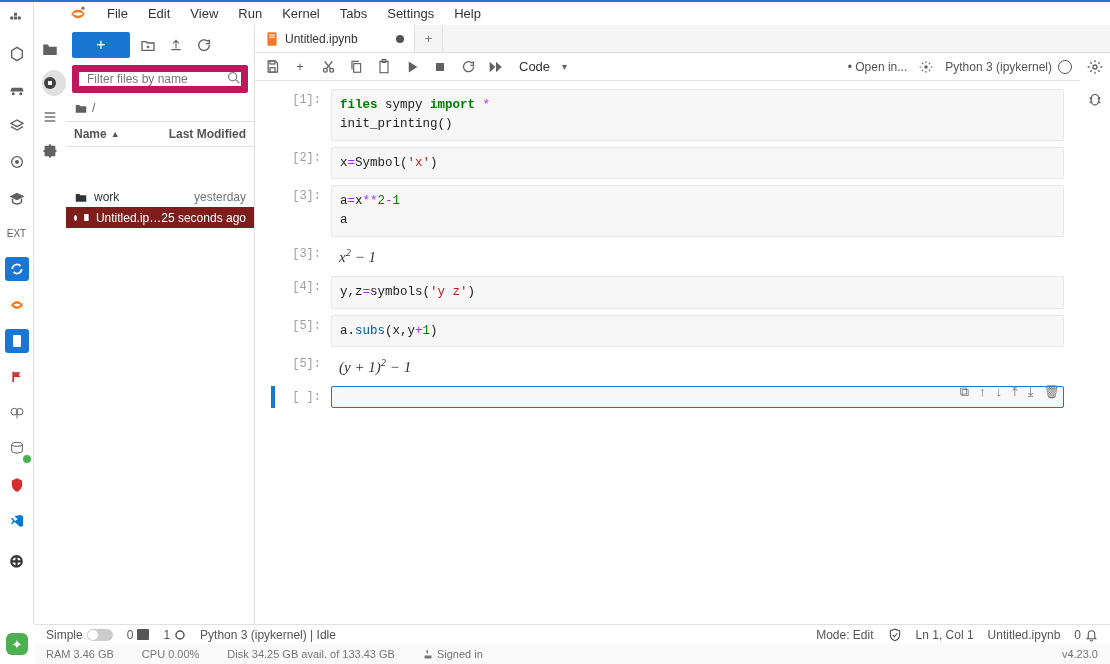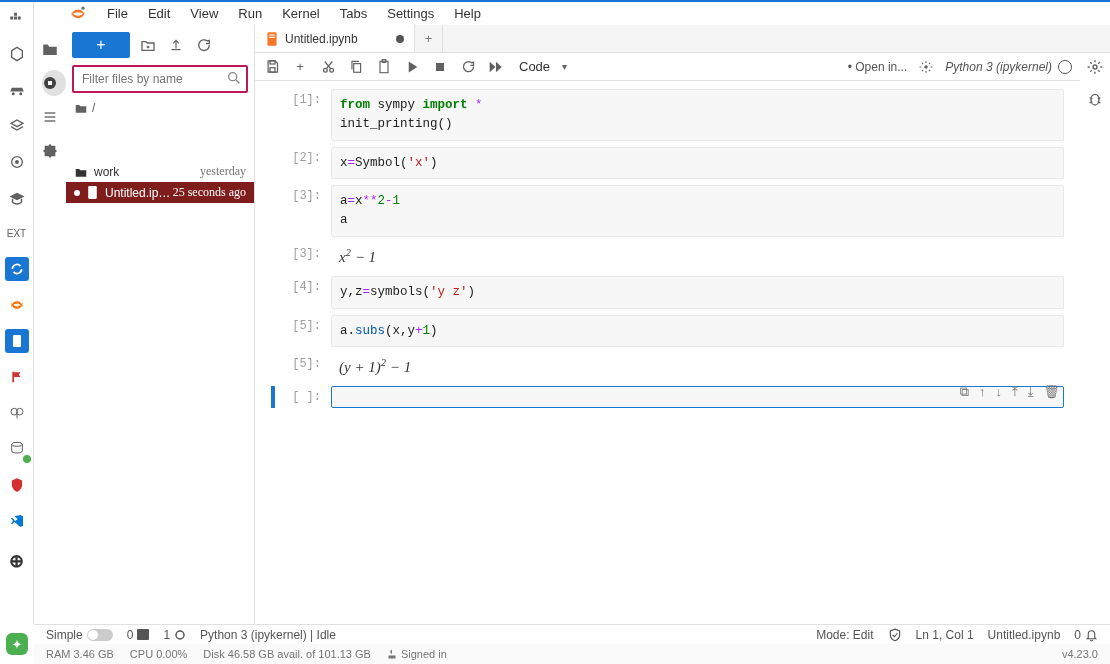--- a/index.html
+++ b/index.html
@@ -27,49 +27,49 @@
 .menu-bar { position: absolute; left: 34px; top: 2px; height: 23px; display: flex; align-items: center; padding-left: 33px; gap: 0; }
 .menu-bar .logo { width:22px; height:22px; margin-right:8px; display:flex; align-items:center; justify-content:center; }
 .menu-bar .menu-item { padding: 3px 10px; cursor: pointer; font-size: 13px; color: #333; }
 
 
 .file-panel { position: absolute; left: 66px; top: 25px; width: 189px; bottom: 40px; background:#fff; border-right: 1px solid #e0e0e0; display:flex; flex-direction:column; }
 .file-toolbar { display:flex; align-items:center; gap:8px; padding: 6px 6px; height: 40px;}
 .file-toolbar .new-btn { background:#1976d2; color:#fff; width:58px; height:26px; border:none; border-radius:2px; display:flex; align-items:center; justify-content:center; font-size:16px; cursor:pointer; }
 .file-toolbar .tb-icon { width:20px; height:20px; display:flex; align-items:center; justify-content:center; color:#616161; cursor:pointer; }
 .file-filter { margin: 0 6px 6px 6px; position:relative; }
-.file-filter input { width:100%; height:28px; border:2px solid #be185d; border-radius:2px; padding: 0 28px 0 8px; font-size:12px; color:#888; }
+.file-filter input { width:100%; height:28px; border:7px solid #be185d; border-radius:2px; padding: 0 28px 0 8px; font-size:12px; color:#888; }
 .file-filter .search-ic { position:absolute; right:6px; top:5px; color:#888; }
 .breadcrumb-row { padding: 2px 8px 6px 8px; display:flex; align-items:center; color:#616161; font-size:12px; }
 .file-header { display:flex; border-top:1px solid #e0e0e0; border-bottom:1px solid #e0e0e0; font-size:12px; color:#555; }
 .file-header .col-name { flex:1; padding:5px 8px; font-weight:600; display:flex; align-items:center; gap:4px;}
 .file-header .col-mod { padding:5px 8px; font-weight:600; }
 .file-list { flex:1; overflow:auto;margin-top:40px; }
 .file-row { display:flex; align-items:center; padding:3px 8px; font-size:12px; cursor:pointer; }
 .file-row.selected { background:#7f1d1d; color:#fff; }
 .file-row .fname { flex:1; display:flex; align-items:center; gap:6px; white-space:nowrap; overflow:hidden; text-overflow:ellipsis;}
-.file-row .fmod { color:#757575; white-space:nowrap;font-family:Liberation Serif, serif; }
+.file-row .fmod { color:#757575; white-space:nowrap; }
 .file-row.selected .fmod { color:#fff; }
 .file-row .dot { width:6px; height:6px; border-radius:50%; background:#fff; display:inline-block; }
 
 
 .tab-bar { position:absolute; left:255px; top:25px; right:0; height:28px; border-bottom:1px solid #e0e0e0; background:#f5f5f5; display:flex; align-items:stretch; }
 .tab { display:flex; align-items:center; gap:6px; padding:0 10px; background:#fff; border-right:1px solid #e0e0e0; font-size:12px; cursor:pointer; min-width:160px; }
 .tab .tab-icon { color:#f37726; }
 .tab .dirty-dot { width:8px; height:8px; border-radius:50%; background:#555; margin-left:auto; }
 .tab-add { width:28px; display:flex; align-items:center; justify-content:center; color:#757575; cursor:pointer; border-right:1px solid #e0e0e0;}
 
 
 .nb-toolbar { position:absolute; left:255px; top:53px; right:30px; height:28px; border-bottom:1px solid #e0e0e0; display:flex; align-items:center; padding:0 8px; gap:10px; background:#fff; }
 .nb-toolbar .nbt-icon { width:18px; height:18px; display:flex; align-items:center; justify-content:center; color:#616161; cursor:pointer; }
 .nb-toolbar .nbt-sep { flex:1; }
 .nb-toolbar select.cell-type { border:none; font-size:13px; color:#333; background:transparent; padding:2px 16px 2px 4px; cursor:pointer; appearance:none; }
 .nb-toolbar .sel-wrap { position:relative; display:flex; align-items:center;}
 .nb-toolbar .sel-wrap::after { content:'▾'; position:absolute; right:0; font-size:10px; color:#616161; pointer-events:none;}
-.nb-toolbar .kernel-status { display:flex; align-items:center; gap:6px; font-size:12px; color:#555;font-style:italic;}
+.nb-toolbar .kernel-status { display:flex; align-items:center; gap:6px; font-size:12px; color:#555;}
 .nb-toolbar .open-in { font-size:12px; color:#555; cursor:pointer; }
 .nb-toolbar .k-circle { width:14px; height:14px; border:1.5px solid #555; border-radius:50%; }
 
 
 .right-col { position:absolute; right:0; top:53px; width:30px; display:flex; flex-direction:column; align-items:center; gap:16px; padding-top:6px; }
 .right-col .rc-icon { color:#616161; cursor:pointer; }
 
 
 .nb-area { position:absolute; left:255px; top:81px; right:30px; bottom:40px; overflow:auto; padding: 8px 16px; }
 .cell { display:flex; margin-bottom:6px; position:relative; }
@@ -96,21 +96,21 @@
 .math sup { font-size: 0.7em; }
 
 
 .status-bar { position:absolute; left:34px; right:0; bottom:20px; height:20px; border-top:1px solid #e0e0e0; display:flex; align-items:center; padding:0 12px; font-size:12px; color:#555; gap:14px; background:#fff;}
 .status-bar .toggle { width:26px; height:12px; background:#ccc; border-radius:6px; position:relative; }
 .status-bar .toggle::after { content:''; position:absolute; left:1px; top:1px; width:10px; height:10px; background:#fff; border-radius:50%; }
 .status-bar .sb-spacer { flex:1; }
 .status-bar .sb-item { display:flex; align-items:center; gap:4px; }
 
 
-.info-bar { position:absolute; left:34px; right:0; bottom:0; height:20px; display:flex; align-items:center; padding:0 12px; font-size:11px; color:#757575; gap:16px; background:#fafafa;}
+.info-bar { position:absolute; left:34px; right:0; bottom:0; height:20px; display:flex; align-items:center; padding:0 12px; font-size:11px; color:#757575; gap:28px; background:#fafafa;}
 .info-bar .ib-spacer { flex:1; }
 
 
 .bl-badge { position:absolute; left:0; bottom:0; width:34px; height:40px; display:flex; align-items:center; justify-content:center; background:#fff; }
 .bl-badge .paw { width:22px; height:22px; background:#4caf50; border-radius:6px; display:flex; align-items:center; justify-content:center; color:#fff; font-size:13px;}
 
 svg { display:block; }
 </style>
 </head>
 <body>
@@ -285,20 +285,27 @@
           <circle cx="10" cy="10" r="6"></circle>
           <line x1="15" y1="15" x2="20" y2="20"></line>
         </svg>
       </span>
   </div>
   <div class="breadcrumb-row">
     <svg width="14" height="12" viewBox="0 0 24 20" fill="currentColor">
         <path d="M3 5h6l2 2h10v11H3z"></path>
       </svg>
     <span style="margin-left:4px">/</span>
+  </div>
+  <div class="file-header">
+    <div class="col-name">
+        <span>Name</span>
+        <span style="font-size:9px">▲</span>
+      </div>
+    <div class="col-mod">Last Modified</div>
   </div>
   <div class="file-list" id="file-list">
       <div class="file-row">
         <span class="fname">
           <svg width="14" height="12" viewBox="0 0 24 20" fill="currentColor">
             <path d="M3 5h6l2 2h10v11H3z"></path>
           </svg>
           <span>work</span>
         </span>
         <span class="fmod">yesterday</span>
@@ -413,21 +420,21 @@
         <line x1="4" y1="18" x2="8" y2="16"></line>
         <line x1="20" y1="18" x2="16" y2="16"></line>
       </svg>
     </div>
 </div>
 
 <div class="nb-area" id="nb-area">
     <div class="cell input">
       <div class="prompt">[1]:</div>
       <div class="cell-body">
-        <div class="code-box"><span class="kw-from">from</span> sympy <span class="kw-import">import</span> <span class="op">*</span>
+        <div class="code-box"><span class="kw-from">files</span> sympy <span class="kw-import">import</span> <span class="op">*</span>
 init_printing()</div>
       </div>
     </div>
     <div class="cell input">
       <div class="prompt">[2]:</div>
       <div class="cell-body">
         <div class="code-box">x<span class="op">=</span>Symbol(<span class="str">'x'</span>)</div>
       </div>
     </div>
     <div class="cell input">
@@ -506,21 +513,21 @@
       <svg width="13" height="14" viewBox="0 0 24 26" fill="none" stroke="currentColor" stroke-width="2">
         <path d="M6 18V11a6 6 0 1 1 12 0v7l2 2H4z"></path>
         <path d="M10 22a2 2 0 0 0 4 0"></path>
       </svg>
     </span>
 </div>
 
 <div class="info-bar">
   <span>RAM 3.46 GB</span>
   <span>CPU 0.00%</span>
-  <span>Disk 46.58 GB avail. of 101.13 GB</span>
+  <span>Disk 34.25 GB avail. of 133.43 GB</span>
   <span style="display:flex;gap:4px">
       <svg width="10" height="12" viewBox="0 0 20 24" fill="currentColor">
         <path d="M10 13V3l-4 4M10 3l4 4M3 15v6h14v-6"></path>
       </svg>
       <span>Signed in</span>
     </span>
   <span class="ib-spacer"></span>
   <span>v4.23.0</span>
 </div>
 

